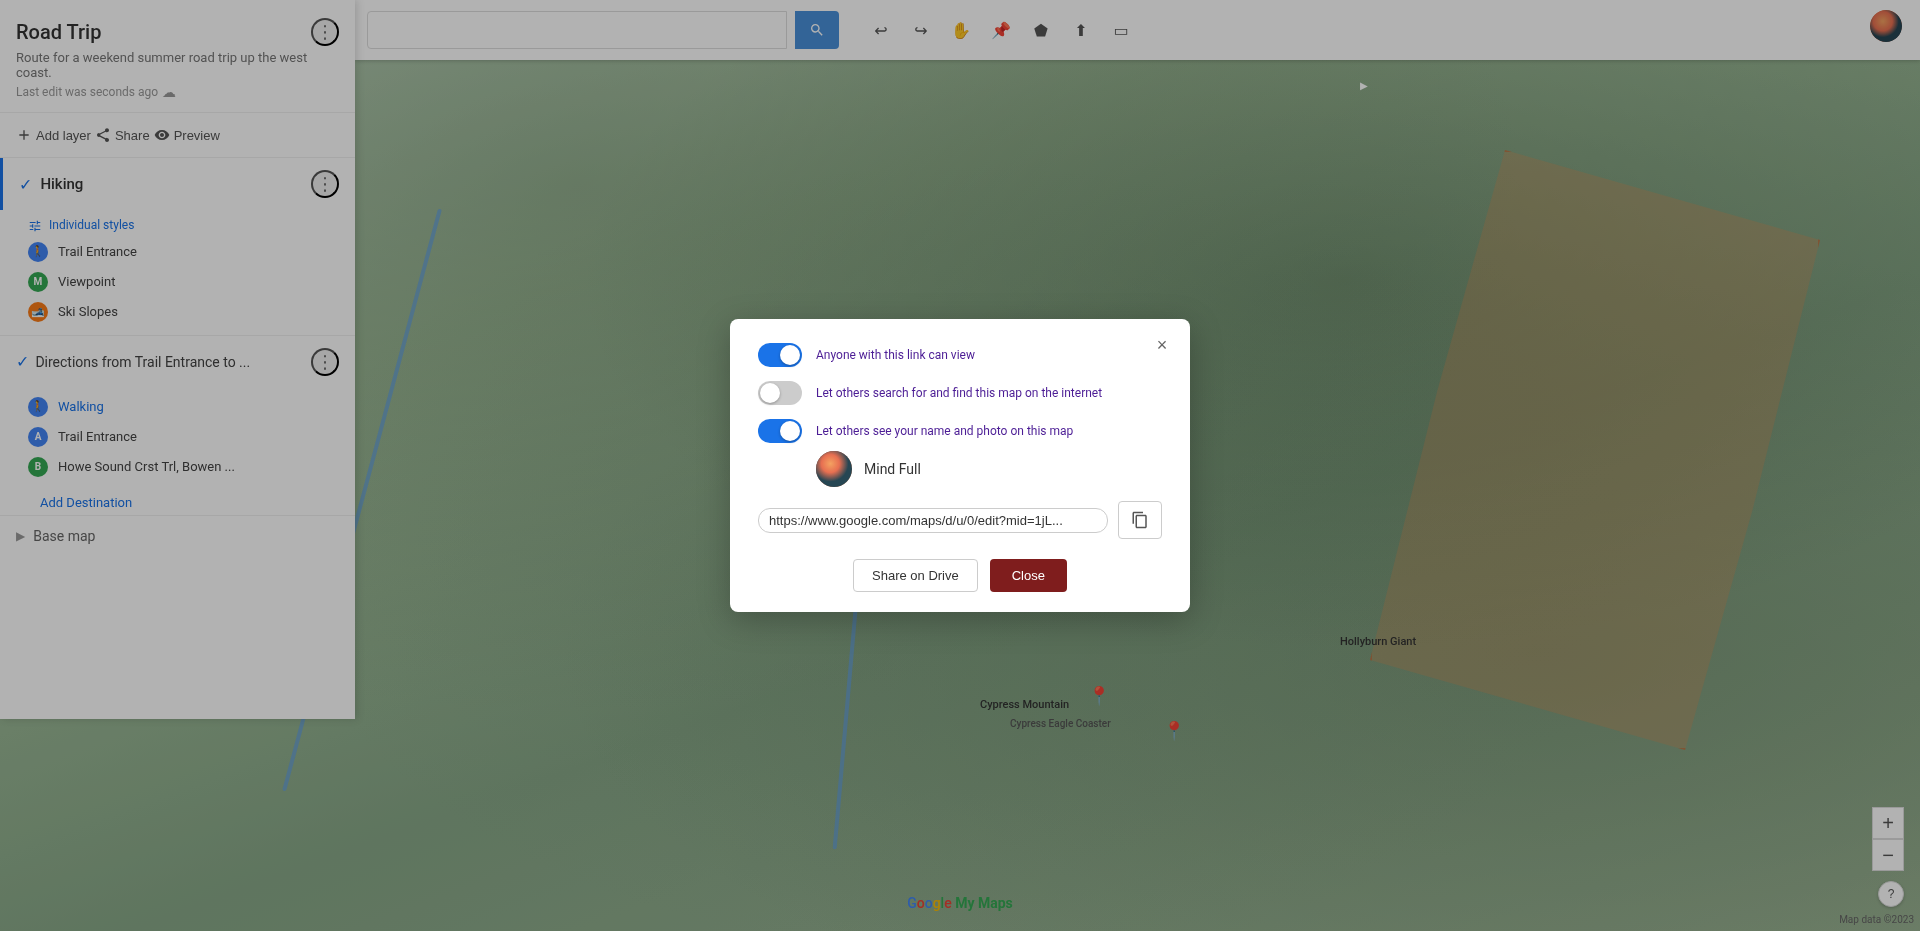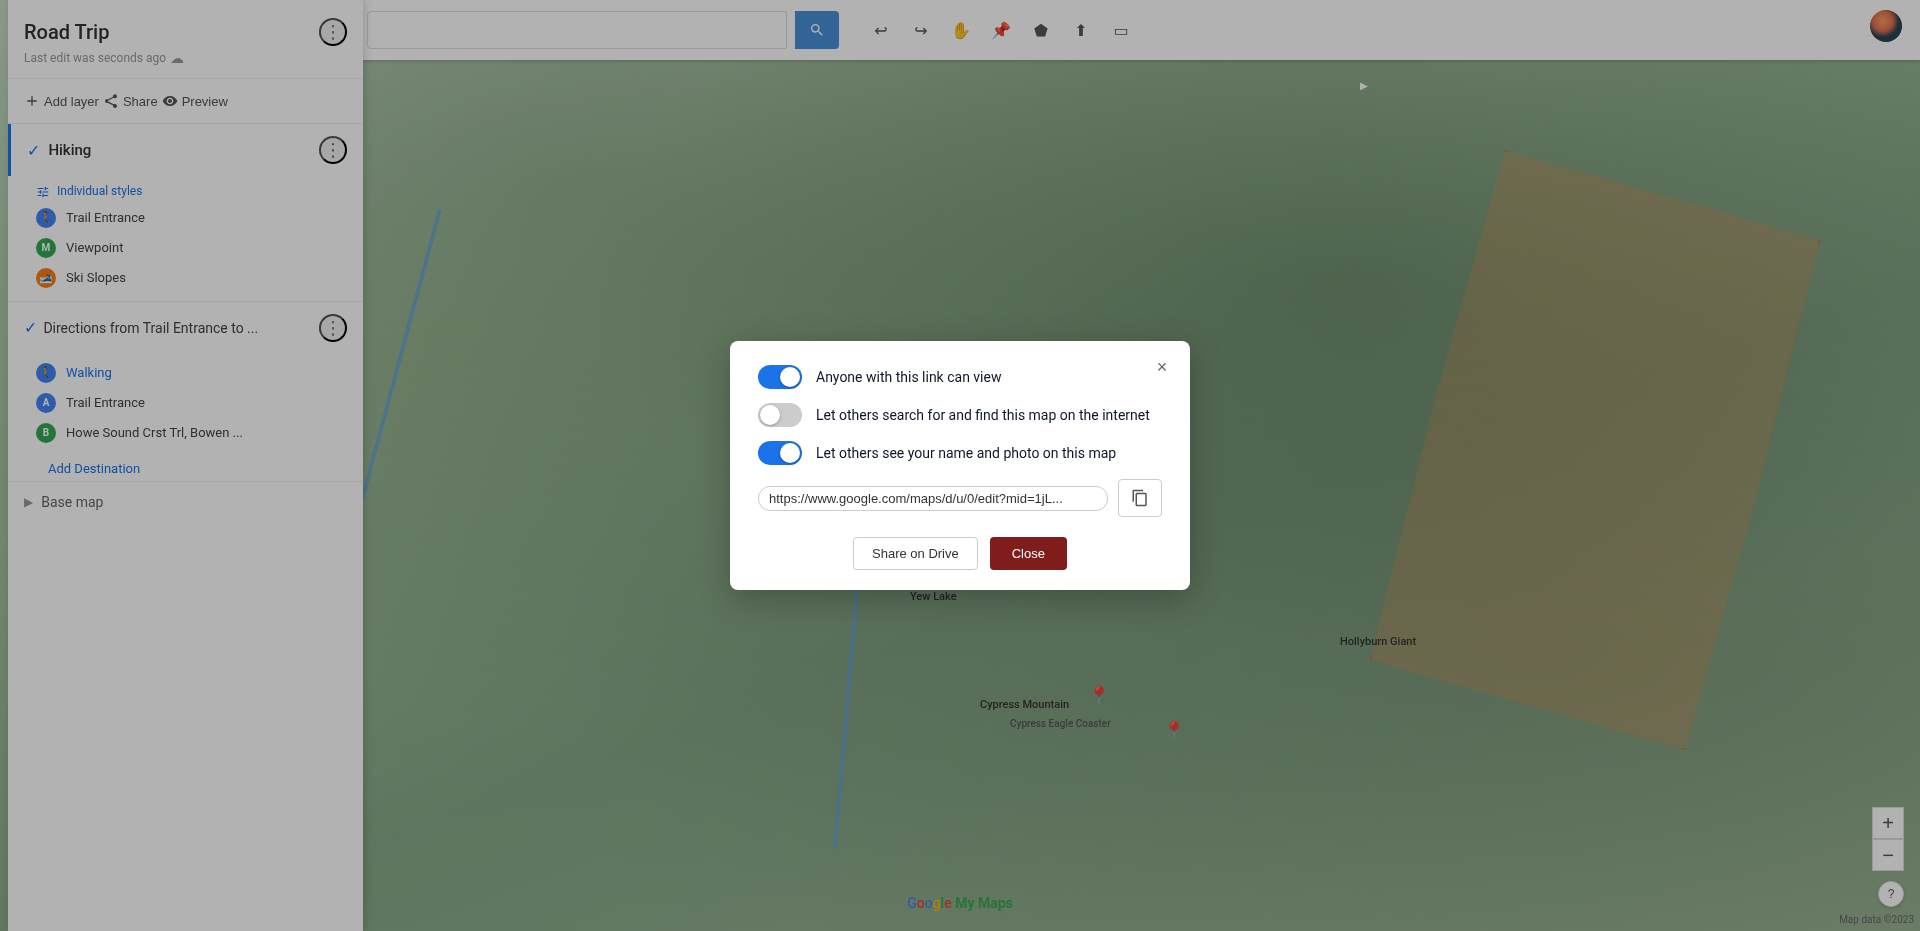--- a/index.html
+++ b/index.html
@@ -131,23 +131,23 @@
       cursor: pointer;
       overflow: hidden;
       display: flex;
       align-items: center;
       justify-content: center;
     }
 
     
     .sidebar {
       position: absolute;
-      top: 0; left: 8px;
+      top: 0; left: 0;
       width: 355px;
-      height: 931px;
+      height: 719px;
       background: white;
       box-shadow: 2px 0 8px rgba(0,0,0,0.15);
       z-index: 10;
       overflow-y: auto;
     }
     .sidebar-header {
       padding: 18px 16px 12px 16px;
       border-bottom: 1px solid #f0f0f0;
     }
     .sidebar-title-row {
@@ -360,22 +360,22 @@
       top: 2px;
       width: 20px; height: 20px;
       border-radius: 50%;
       background: white;
       box-shadow: 0 1px 3px rgba(0,0,0,0.3);
       transition: left 0.2s;
     }
     .toggle-on .toggle-knob { left: 22px; }
     .toggle-off .toggle-knob { left: 2px; }
     .modal-option-text {
-      font-size: 14px;
-      color: #0f172a;
+      font-size: 12px;
+      color: #4c1d95;
     }
     .modal-user-row {
       display: flex;
       align-items: center;
       gap: 12px;
       margin-left: 58px;
       margin-top: -6px;
       margin-bottom: 14px;
     }
     .modal-user-avatar {
@@ -579,20 +579,21 @@
       </svg>
   </div>
 </div>
 
 <div class="sidebar">
   <div class="sidebar-header">
     <div class="sidebar-title-row">
       <span class="sidebar-title">Road Trip</span>
       <button class="three-dot">⋮</button>
     </div>
+    <div class="sidebar-subtitle">Route for a weekend summer road trip up the west coast.</div>
     <div class="sidebar-edit-time">
       <span>Last edit was seconds ago</span>
       <span class="cloud-icon">☁</span>
     </div>
   </div>
 
   <div class="sidebar-actions">
     <button class="sidebar-action-btn">
       <svg width="16" height="16" viewBox="0 0 24 24" fill="#555">
           <path d="M19 13h-6v6h-2v-6H5v-2h6V5h2v6h6v2z"></path>
@@ -696,20 +697,35 @@
       <span class="modal-option-text">Let others search for and find this map on the internet</span>
     </div>
 
     <div class="modal-option">
       <div class="toggle-switch toggle-on">
         <div class="toggle-knob"></div>
       </div>
       <span class="modal-option-text">Let others see your name and photo on this map</span>
     </div>
 
+    <div class="modal-user-row">
+      <div class="modal-user-avatar">
+        <svg width="36" height="36" viewBox="0 0 36 36">
+            <defs>
+              <radialGradient id="uav" cx="40%" cy="35%">
+                <stop offset="0%" stop-color="#f4a261"></stop>
+                <stop offset="50%" stop-color="#e76f51"></stop>
+                <stop offset="100%" stop-color="#264653"></stop>
+              </radialGradient>
+            </defs>
+            <circle cx="18" cy="18" r="18" fill="url(#uav)"></circle>
+          </svg>
+      </div>
+      <span class="modal-user-name">Mind Full</span>
+    </div>
 
     <div class="modal-link-row">
       <input class="modal-link-input" type="text" readonly="" value="https://www.google.com/maps/d/u/0/edit?mid=1jL..." style="">
       <button class="copy-btn" title="Copy link">
         <svg width="18" height="18" viewBox="0 0 24 24" fill="#555">
             <path d="M16 1H4c-1.1 0-2 .9-2 2v14h2V3h12V1zm3 4H8c-1.1 0-2 .9-2 2v14c0 1.1.9 2 2 2h11c1.1 0 2-.9 2-2V7c0-1.1-.9-2-2-2zm0 16H8V7h11v14z"></path>
           </svg>
       </button>
     </div>
 

